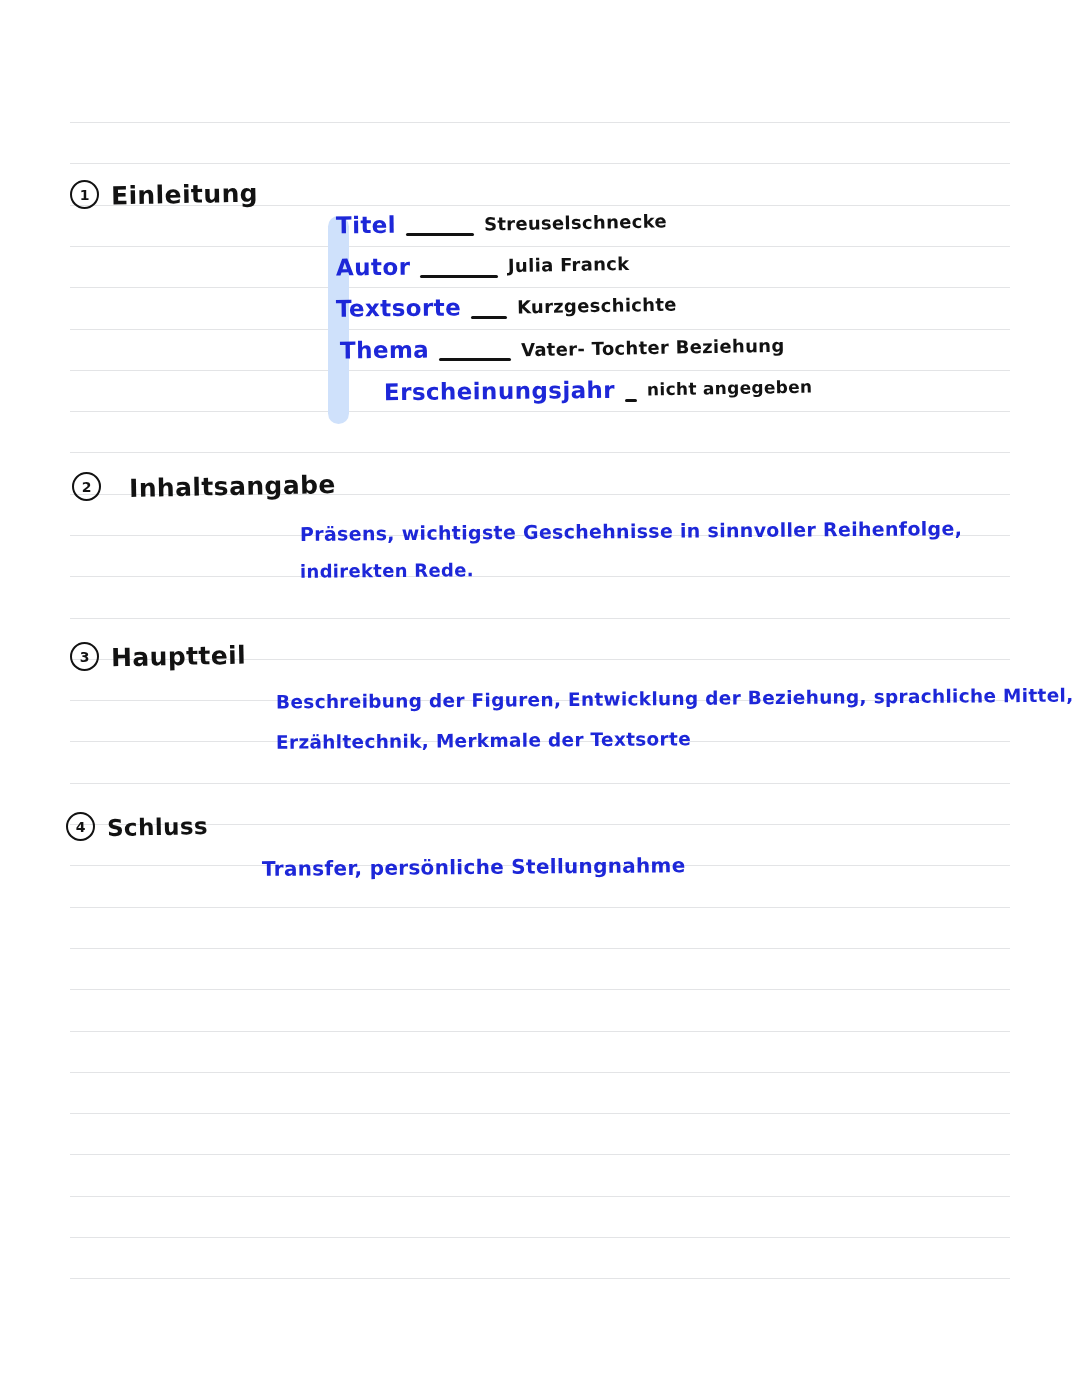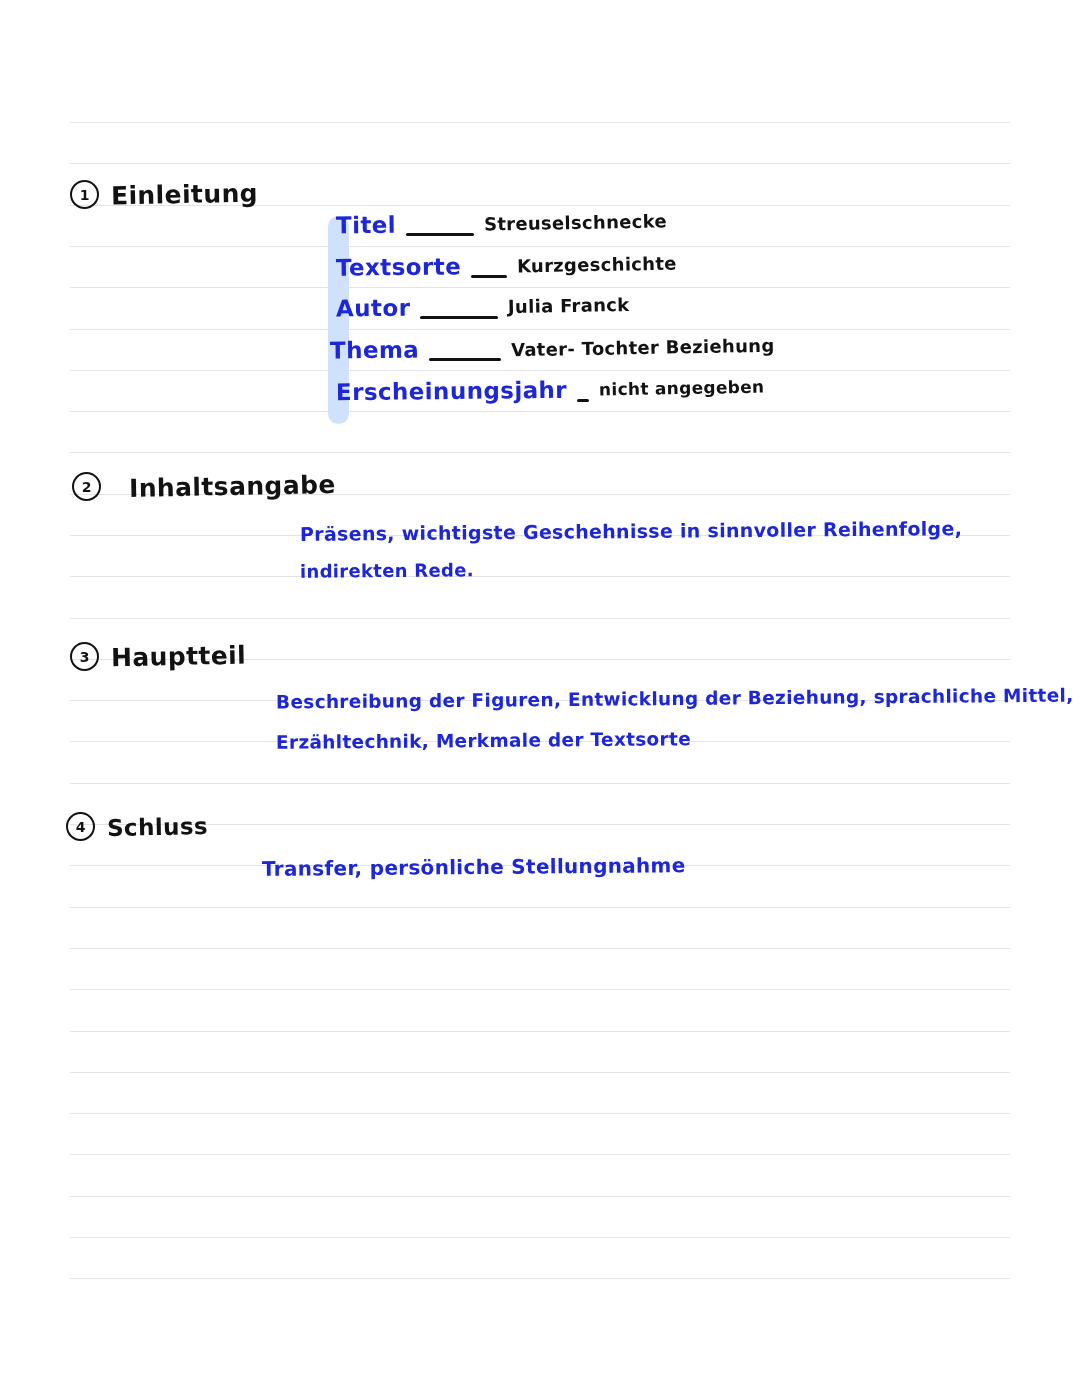--- a/index.html
+++ b/index.html
@@ -206,38 +206,38 @@
   <div class="detail-block">
     <div class="detail-highlight"></div>
 
     <div class="detail-row" style="padding-left:8px;">
       <span class="detail-key hand">Titel</span>
       <span class="dash" style="width:68px;"></span>
       <span class="detail-val hand">Streuselschnecke</span>
     </div>
 
     <div class="detail-row" style="padding-left:8px;">
+      <span class="detail-key hand">Autor</span>
+      <span class="dash" style="width:78px;"></span>
+      <span class="detail-val hand">Julia Franck</span>
+    </div>
+
+    <div class="detail-row" style="padding-left:8px;">
       <span class="detail-key hand">Textsorte</span>
       <span class="dash" style="width:36px;"></span>
       <span class="detail-val hand">Kurzgeschichte</span>
     </div>
 
-    <div class="detail-row" style="padding-left:8px;">
-      <span class="detail-key hand">Autor</span>
-      <span class="dash" style="width:78px;"></span>
-      <span class="detail-val hand">Julia Franck</span>
-    </div>
-
-    <div class="detail-row" style="padding-left:2px;">
+    <div class="detail-row" style="padding-left:12px;">
       <span class="detail-key hand">Thema</span>
       <span class="dash" style="width:72px;"></span>
       <span class="detail-val hand">Vater- Tochter Beziehung</span>
     </div>
 
-    <div class="detail-row" style="padding-left:8px;">
+    <div class="detail-row" style="padding-left:8px;margin-left:48px;">
       <span class="detail-key hand">Erscheinungsjahr</span>
       <span class="dash" style="width:12px;"></span>
       <span class="detail-val hand" style="font-size:17px;">nicht angegeben</span>
     </div>
   </div>
 
   <div class="section-head" style="left:72px; top:472px;">
     <span class="circle-num">2</span>
     <span class="section-label hand black" style="margin-left:16px;">Inhaltsangabe</span>
   </div>

